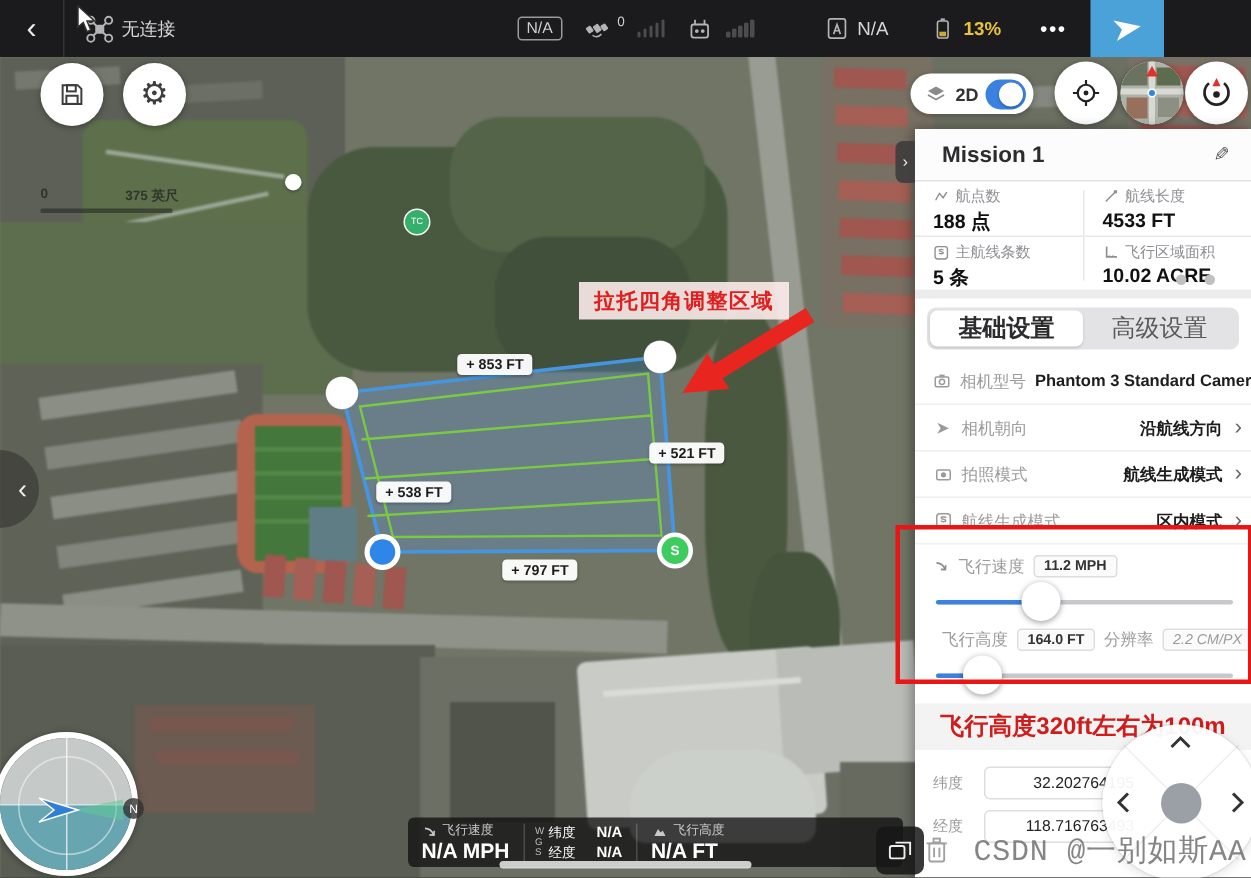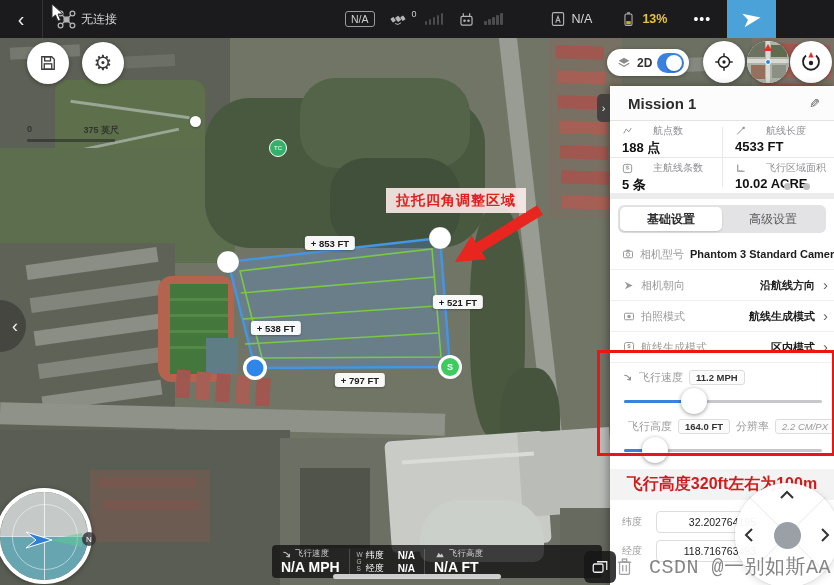--- a/index.html
+++ b/index.html
@@ -90,29 +90,29 @@
   #panel{position:absolute;left:610px;top:86px;width:224px;height:499px;background:#fff;z-index:20;
          box-shadow:-2px 0 8px rgba(0,0,0,.35);}
   #collapse-tab{position:absolute;left:-13px;top:8px;width:13px;height:28px;background:rgba(62,62,62,.92);
                 border-radius:5px 0 0 5px;color:#eee;font-size:11px;display:flex;align-items:center;justify-content:center;}
   #mission-hdr{height:34px;border-bottom:1px solid #e3e3e3;display:flex;align-items:center;
                justify-content:space-between;padding:0 14px 0 18px;background:#fcfcfc;}
   #mission-hdr .t{font-size:15px;font-weight:bold;color:#2c2c2e;}
   #mission-hdr .pencil{color:#555;font-size:13px;transform:scaleX(-1);}
   #stats{height:72px;border-bottom:6px solid #ececec;position:relative;}
   .stat-cell{position:absolute;width:112px;height:36px;box-sizing:border-box;padding:3px 0 0 12px;}
-  .stat-lbl{font-size:10px;color:#8e8e93;display:flex;align-items:center;gap:20px;white-space:nowrap;}
+  .stat-lbl{font-size:10px;color:#8e8e93;display:flex;align-items:center;gap:4px;white-space:nowrap;}
   .stat-val{font-size:13px;font-weight:bold;color:#111;margin-top:1px;white-space:nowrap;}
   #stats .vdiv{position:absolute;left:112px;top:6px;width:1px;height:60px;background:#e8e8e8;}
   #stats .hdiv{position:absolute;left:0;top:36px;width:100%;height:1px;background:#e8e8e8;}
   #page-dots{position:absolute;right:24px;bottom:3px;display:flex;gap:12px;}
   #page-dots i{width:7px;height:7px;border-radius:50%;background:#c0c0c0;}
 
   #tabs{margin:6px 8px;background:#e3e3e5;border-radius:6px;display:flex;padding:2px;height:24px;}
-  .tab{flex:1;display:flex;align-items:center;justify-content:center;font-size:12px;color:#5a5a5a;border-radius:5px;}
+  .tab{flex:1;display:flex;align-items:center;justify-content:center;font-size:16px;color:#5a5a5a;border-radius:5px;}
   .tab.active{background:#fff;font-weight:bold;color:#2c2c2e;box-shadow:0 1px 2px rgba(0,0,0,.15);}
 
   .set-row{height:30px;display:flex;align-items:center;padding:0 6px 0 12px;border-bottom:1px solid #efefef;gap:6px;}
   .set-ico{width:13px;display:flex;justify-content:center;color:#9a9a9a;}
   .set-lbl{font-size:11px;color:#9b9b9b;white-space:nowrap;}
   .set-val{margin-left:auto;font-size:11px;font-weight:bold;color:#1d1d1f;white-space:nowrap;}
   .set-chev{color:#666;font-size:15px;line-height:10px;margin-left:2px;}
 
   .slider-group{padding:7px 10px 2px 12px;}
   .sg-head{display:flex;align-items:center;gap:6px;}

